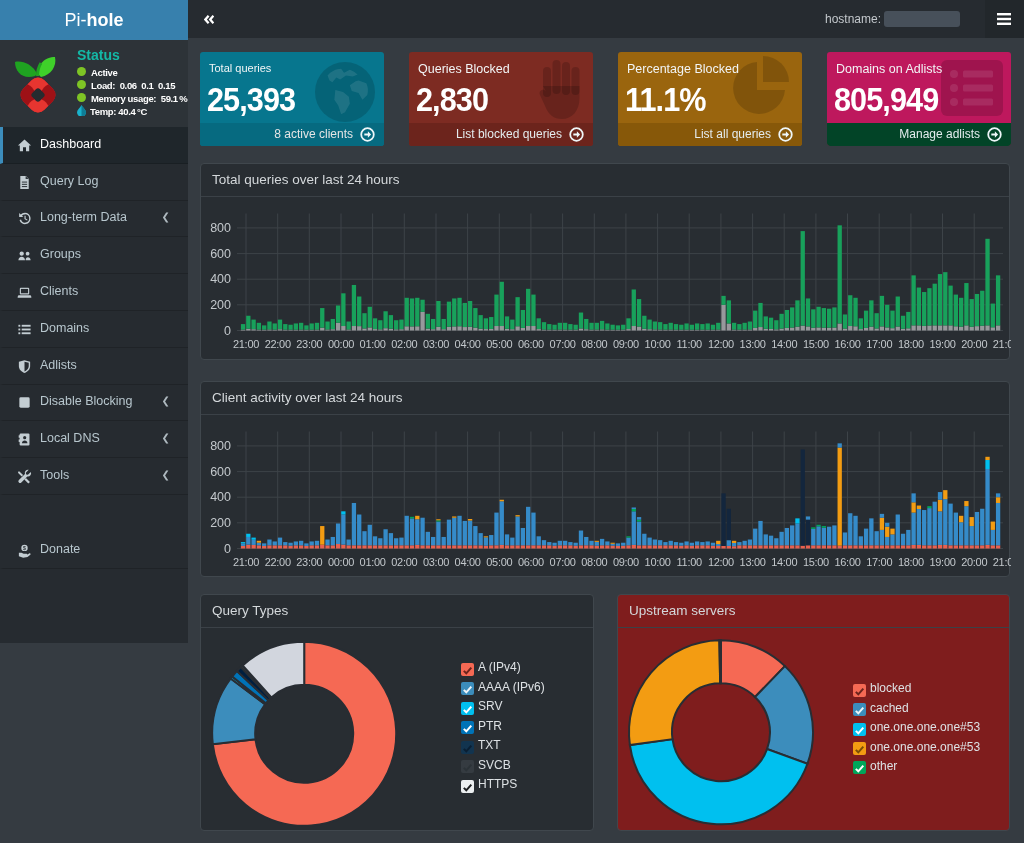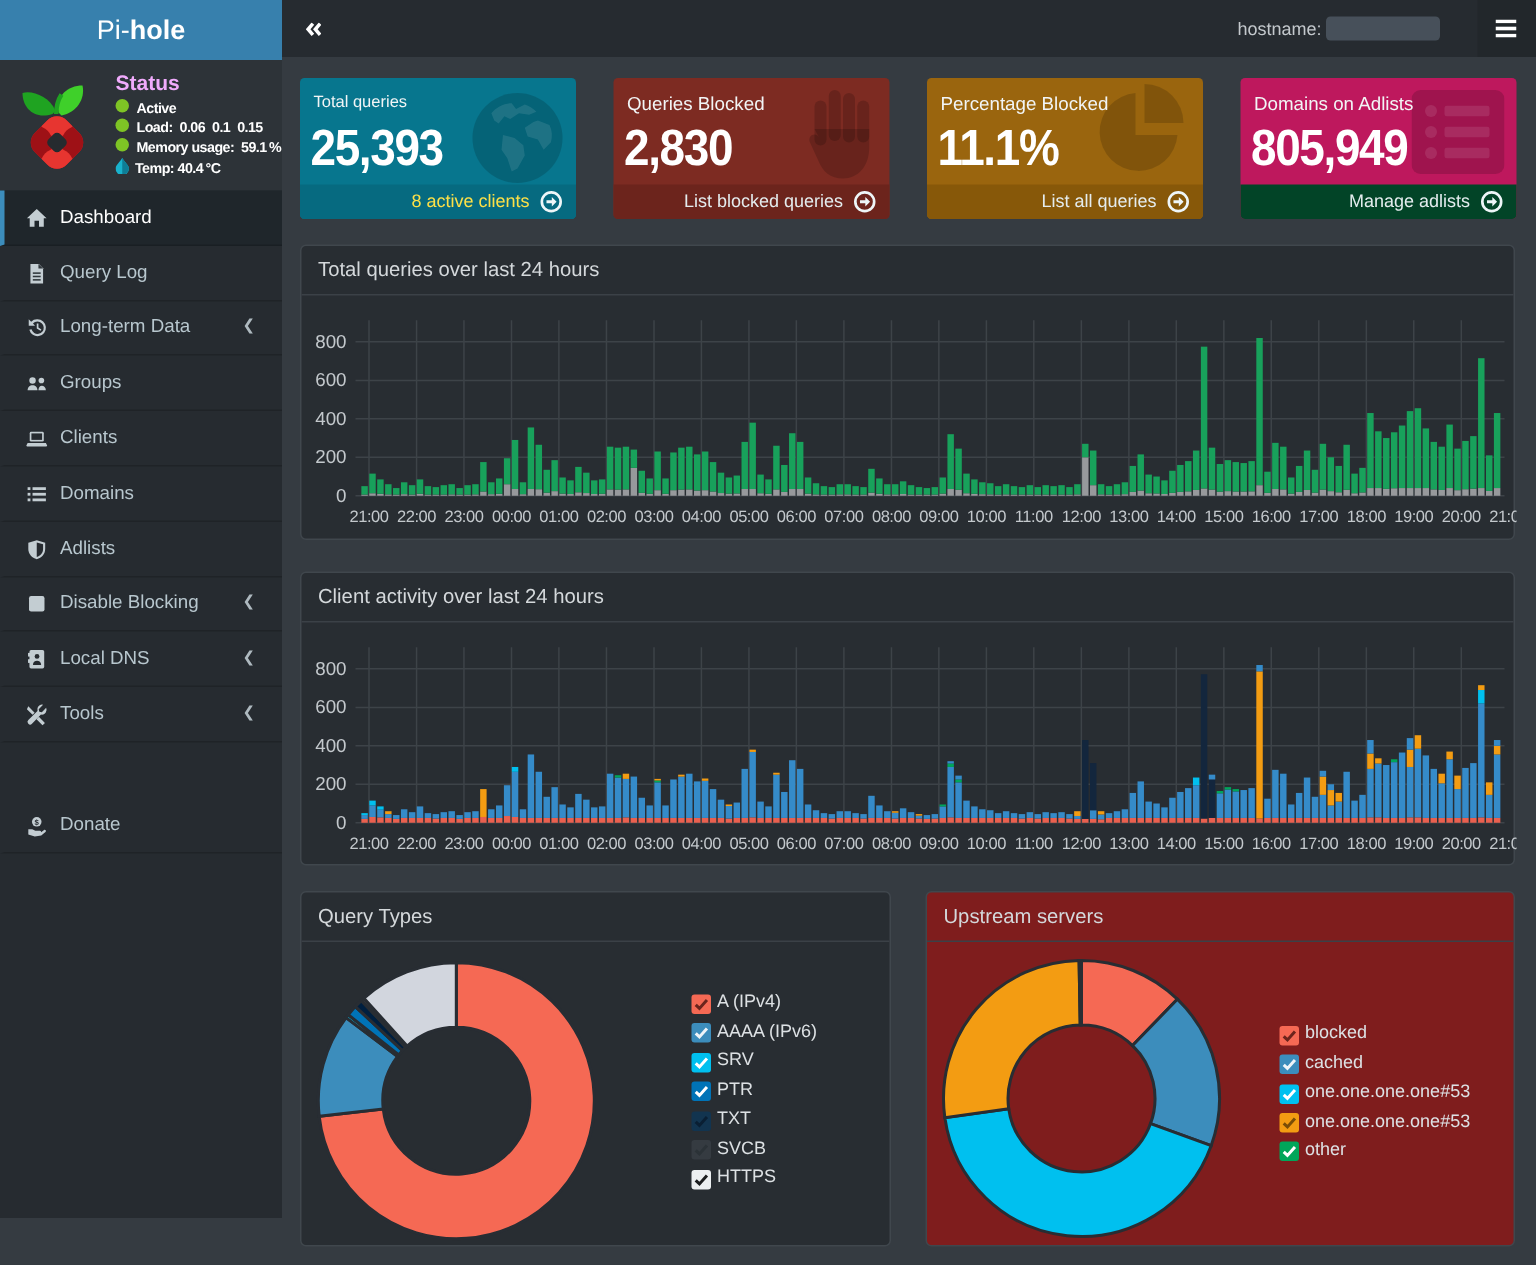--- a/index.html
+++ b/index.html
@@ -12,42 +12,42 @@
     </svg>
 <div style="position:absolute;right:143px;top:12px;font-size:12px;color:#c3c8cc">hostname:</div>
 <div style="position:absolute;right:64px;top:11px;width:76px;height:16px;background:#47505a;border-radius:3px"></div>
 <div style="position:absolute;right:0;top:0;width:39px;height:38px;background:#22272b"></div>
 <svg width="14" height="12" viewBox="0 0 14 12" style="position:absolute;right:13px;top:13px">
 <rect x="0" y="0" width="14" height="2.4" fill="#fff"></rect>
       <rect x="0" y="4.8" width="14" height="2.4" fill="#fff"></rect>
       <rect x="0" y="9.6" width="14" height="2.4" fill="#fff"></rect>
     </svg>
 </div>
-<div style="position:absolute;left:0;top:0;width:188px;height:812px;background:#262b30;overflow:hidden">
+<div style="position:absolute;left:0;top:0;width:188px;height:643px;background:#262b30;overflow:hidden">
 <div style="position:absolute;left:0;top:0;width:188px;height:40px;background:#3780ad;text-align:center;line-height:40px;font-size:18px;color:#fff">Pi-<b>hole</b></div>
 <div style="position:absolute;left:0;top:40px;width:188px;height:87px;background:#2d3338">
 <svg width="50" height="72" viewBox="0 0 50 72" style="position:absolute;left:13px;top:7px">
 <defs>
           <clipPath id="berry">
             <rect x="10" y="33" width="30" height="30" rx="9" transform="rotate(45 25 48)"></rect>
           </clipPath>
         </defs>
 <path d="M24 27C20 17 8 13 2 15c0 10 8 18 20 14z" fill="#1fa321"></path>
 <path d="M26 28c-2-11 6-18 16-18 2 9-4 18-14 20z" fill="#3fd02a"></path>
 <path d="M24.5 29c0-6 1.5-10 3.5-13" stroke="#1fa321" stroke-width="3" fill="none"></path>
 <g clip-path="url(#berry)">
 <rect x="5" y="28" width="40" height="40" fill="#cd2027"></rect>
 <circle cx="25" cy="33" r="11" fill="#e73530"></circle>
 <circle cx="11" cy="48" r="11" fill="#9e1116"></circle>
 <circle cx="39" cy="48" r="11" fill="#9e1116"></circle>
 <circle cx="25" cy="63" r="11" fill="#e73530"></circle>
 </g>
 <rect x="19.5" y="42.5" width="11" height="11" rx="3" transform="rotate(45 25 48)" fill="#262b2f"></rect>
 </svg>
-<div style="position:absolute;left:77px;top:7px;font-size:14px;font-weight:bold;color:#f0abfc">Status</div>
+<div style="position:absolute;left:77px;top:7px;font-size:14px;font-weight:bold;color:#14b8a6">Status</div>
 <div style="position:absolute;left:77px;top:25.5px;font-size:9.5px;font-weight:bold;color:#fff;line-height:13px;white-space:nowrap;letter-spacing:-0.35px">
 <div><span style="display:inline-block;width:9px;height:9px;border-radius:50%;background:#7ec425;margin-right:5px"></span>Active</div>
 <div><span style="display:inline-block;width:9px;height:9px;border-radius:50%;background:#7ec425;margin-right:5px"></span>Load:&nbsp; 0.06&nbsp; 0.1&nbsp; 0.15</div>
 <div><span style="display:inline-block;width:9px;height:9px;border-radius:50%;background:#7ec425;margin-right:5px"></span>Memory usage:&nbsp; 59.1 %</div>
 <div><svg width="9" height="11" viewBox="0 0 10 12" style="vertical-align:-1px">
             <path d="M5 0C6.5 3 10 5.5 10 8a5 5 0 0 1-10 0C0 5.5 3.5 3 5 0z" fill="#19b2cc"></path>
             <path d="M5 0C6.5 3 10 5.5 10 8a5 5 0 0 1-5 4.7z" fill="#0e7d96"></path>
           </svg><span style="margin-left:4px">Temp: 40.4 °C</span></div>
 </div>
     </div>
@@ -148,21 +148,21 @@
 <div style="position:absolute;left:200px;top:52px;width:184px;height:94px;background:#07768e;border-radius:3px;color:#fff">
 <svg width="62" height="62" viewBox="0 0 64 64" style="position:absolute;right:8px;top:9px">
 <circle cx="32" cy="32" r="31" fill="rgba(0,0,0,0.16)"></circle>
 <path d="M14 15c3-4 9-7 14-7l3 4 6-3c3 1 6 3 8 5l-5 2-7-1-6 4-4-2-4 5-3-2z" fill="rgba(255,255,255,0.10)"></path>
 <path d="M46 20l8 3c2 4 2 8 1 12l-5 5-4-7-7-2-2-6 6-4z" fill="rgba(255,255,255,0.10)"></path>
 <path d="M22 30l8 2 6 5 1 7-5 9-4 2-3-9-4-6z" fill="rgba(255,255,255,0.10)"></path>
 </svg>
 <div style="position:absolute;left:9px;top:10px;font-size:11px;color:#f2f5f6">Total queries</div>
 <div style="position:absolute;left:7px;top:28px;font-size:34px;font-weight:bold;letter-spacing:-1px;transform:scale(0.9,1);transform-origin:0 0">25,393</div>
 <div style="position:absolute;left:0;bottom:0;width:100%;height:23px;background:#066a80;border-radius:0 0 3px 3px">
-<div style="position:absolute;right:31px;top:4px;font-size:12px;color:#fde047;white-space:nowrap">8 active clients</div>
+<div style="position:absolute;right:31px;top:4px;font-size:12px;color:#e5e5e5;white-space:nowrap">8 active clients</div>
       <svg width="15" height="15" viewBox="0 0 16 16" style="position:absolute;right:9px;top:4px">
 <circle cx="8" cy="8" r="6.7" fill="none" stroke="#eef6f8" stroke-width="1.9"></circle>
 <path d="M4.6 6.9h3.8V4.6L11.8 8 8.4 11.4V9.1H4.6z" fill="#eef6f8"></path>
       </svg>
 </div>
   </div>
 <div style="position:absolute;left:409px;top:52px;width:184px;height:94px;background:#7d2b22;border-radius:3px;color:#fff">
 <svg width="50" height="62" viewBox="0 0 50 62" style="position:absolute;right:7px;top:6px">
 <g fill="rgba(0,0,0,0.17)">
 <rect x="7" y="9" width="8" height="30" rx="4"></rect>

